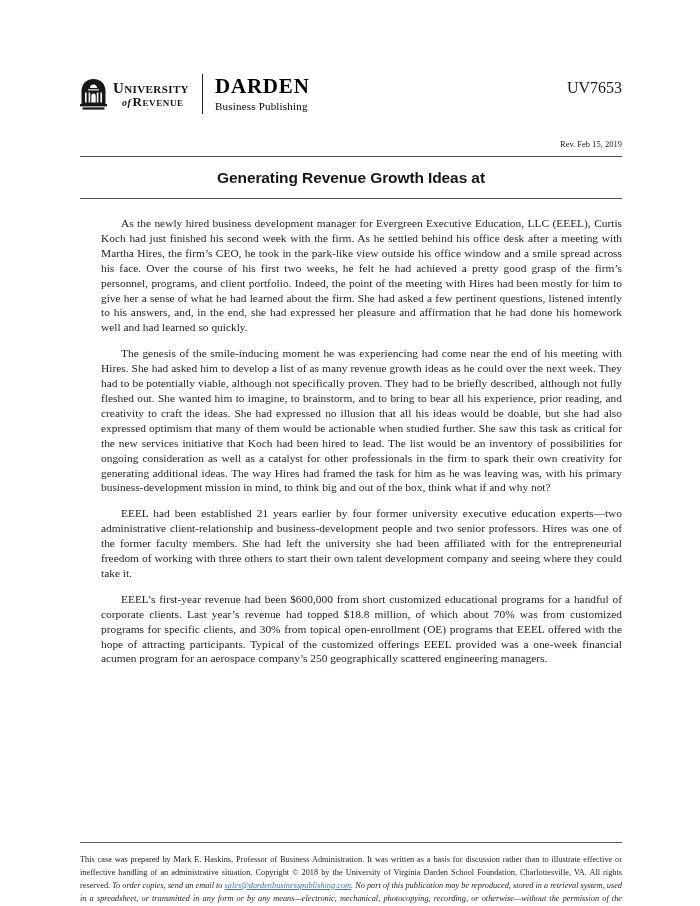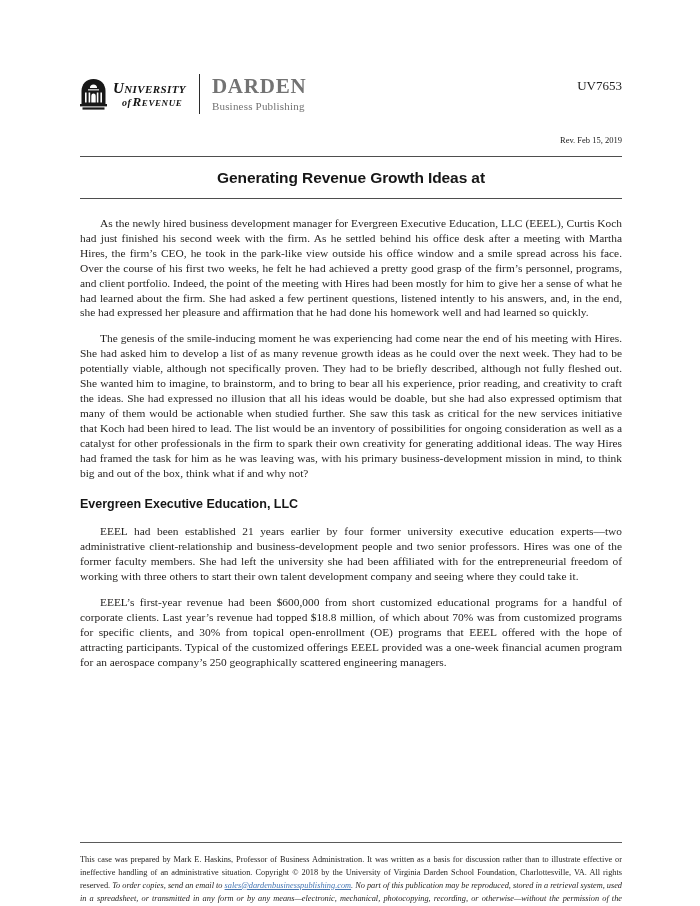--- a/index.html
+++ b/index.html
@@ -17,47 +17,47 @@
   header.masthead {
     margin-top: 74px;
     display: flex; align-items: center; justify-content: space-between;
     height: 40px;
   }
   .brand { display: flex; align-items: center; }
   .rotunda { display: inline-flex; margin-right: 6px; }
   .uva-wordmark { line-height: 1; color: #131313; }
   .uva-line1 { font-size: 15px; font-weight: bold; letter-spacing: 0.4px; }
   .uva-line2 { font-size: 13px; font-weight: bold; letter-spacing: 0.6px; margin-top: -1px; padding-left: 9px; }
-  .sc { font-variant: small-caps; font-style: italic; }
+  .sc { font-variant: small-caps; }
   .of-script { font-style: italic; font-size: 10px; font-weight: bold; margin-right: 1px; }
   .logo-divider { width: 1px; height: 40px; background: #2b2b2b; margin: 0 12px 0 13px; }
-  .darden-block { line-height: 1; color: #737373; }
+  .darden-block { line-height: 1; color: #000000; }
   .darden-name { font-size: 21px; font-weight: bold; letter-spacing: 0.8px; }
   .darden-sub { font-size: 11px; margin-top: 4px; letter-spacing: 0.2px; }
   .doc-meta { text-align: right; line-height: 1.25; align-self: flex-start; margin-top: 4px; }
-  .doc-number { font-size: 13px; }
+  .doc-number { font-size: 16px; }
   .doc-revision { font-size: 8.5px; margin-top: 41px; }
 
   
   hr.rule { border: none; border-top: 1px solid #4e4e4e; margin: 0; }
   hr.rule-top { margin-top: 42px; }
   hr.thin { border-top: 1px solid #5a5a5a; }
 
   
   h1.case-title {
     margin: 11px 0 11px 0;
     text-align: center;
     font-family: Liberation Sans, sans-serif;
     font-size: 15.5px; line-height: 19px;
     font-weight: bold; color: #161616;
     letter-spacing: -0.1px;
   }
 
   
-  .body-text { margin-top: 17px; }
+  .body-text { margin-top: 17px; margin-left: 21px; }
   p.body-para {
     margin: 0 0 11px 0;
     font-size: 11.4px; line-height: 14.9px;
     text-align: justify; text-indent: 20px;
     color: #201e1c;
   }
   h2.section-heading {
     margin: 17px 0 13px 0;
     font-family: "Liberation Sans", sans-serif;
     font-size: 12.5px; font-weight: bold; color: #161616;
@@ -121,21 +121,20 @@
     <h1 class="case-title">
       <span>Generating Revenue Growth Ideas at</span><br>
     </h1>
 
     <hr class="rule">
 
     <div class="body-text">
       <p class="body-para">As the newly hired business development manager for Evergreen Executive Education, LLC (EEEL), Curtis Koch had just finished his second week with the firm. As he settled behind his office desk after a meeting with Martha Hires, the firm’s CEO, he took in the park-like view outside his office window and a smile spread across his face. Over the course of his first two weeks, he felt he had achieved a pretty good grasp of the firm’s personnel, programs, and client portfolio. Indeed, the point of the meeting with Hires had been mostly for him to give her a sense of what he had learned about the firm. She had asked a few pertinent questions, listened intently to his answers, and, in the end, she had expressed her pleasure and affirmation that he had done his homework well and had learned so quickly.</p>
       <p class="body-para">The genesis of the smile-inducing moment he was experiencing had come near the end of his meeting with Hires. She had asked him to develop a list of as many revenue growth ideas as he could over the next week. They had to be potentially viable, although not specifically proven. They had to be briefly described, although not fully fleshed out. She wanted him to imagine, to brainstorm, and to bring to bear all his experience, prior reading, and creativity to craft the ideas. She had expressed no illusion that all his ideas would be doable, but she had also expressed optimism that many of them would be actionable when studied further. She saw this task as critical for the new services initiative that Koch had been hired to lead. The list would be an inventory of possibilities for ongoing consideration as well as a catalyst for other professionals in the firm to spark their own creativity for generating additional ideas. The way Hires had framed the task for him as he was leaving was, with his primary business-development mission in mind, to think big and out of the box, think what if and why not?</p>
 
-      <h2 class="section-heading">Evergreen Executive Education, LLC</h2>
 
       <p class="body-para">EEEL had been established 21 years earlier by four former university executive education experts—two administrative client-relationship and business-development people and two senior professors. Hires was one of the former faculty members. She had left the university she had been affiliated with for the entrepreneurial freedom of working with three others to start their own talent development company and seeing where they could take it.</p>
       <p class="body-para last">EEEL’s first-year revenue had been $600,000 from short customized educational programs for a handful of corporate clients. Last year’s revenue had topped $18.8 million, of which about 70% was from customized programs for specific clients, and 30% from topical open-enrollment (OE) programs that EEEL offered with the hope of attracting participants. Typical of the customized offerings EEEL provided was a one-week financial acumen program for an aerospace company’s 250 geographically scattered engineering managers.</p>
     </div>
   </div>
 
   <footer class="case-footer">
     <hr class="rule thin">
     <p class="footnote"><span class="seg-normal">This case was prepared by Mark E. Haskins, Professor of Business Administration. It was written as a basis for discussion rather than to illustrate effective or ineffective handling of an administrative situation. Copyright © 2018 by the University of Virginia Darden School Foundation, Charlottesville, VA. All rights reserved. </span><span class="seg-italic">To order copies, send an email to </span><span class="seg-link-italic">sales@dardenbusinesspublishing.com</span><span class="seg-italic">. No part of this publication may be reproduced, stored in a retrieval system, used in a spreadsheet, or transmitted in any form or by any means—electronic, mechanical, photocopying, recording, or otherwise—without the permission of the Darden School Foundation. </span><span class="seg-normal">Our goal is to publish materials of the highest quality, so please submit any errata to </span><span class="seg-link">editorial@dardenbusinesspublishing.com</span><span class="seg-normal">.</span></p>
   </footer>

